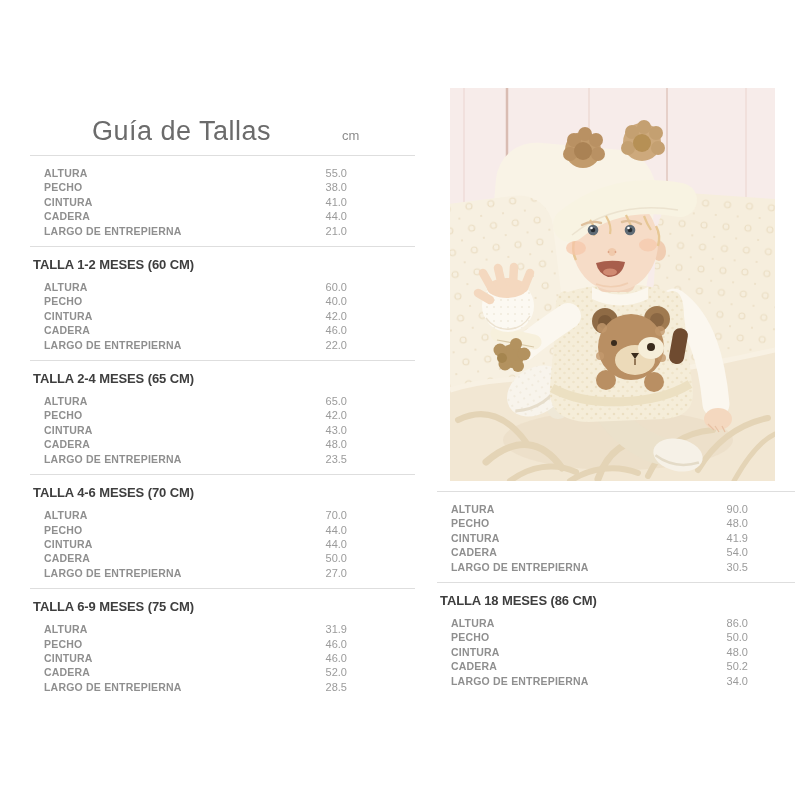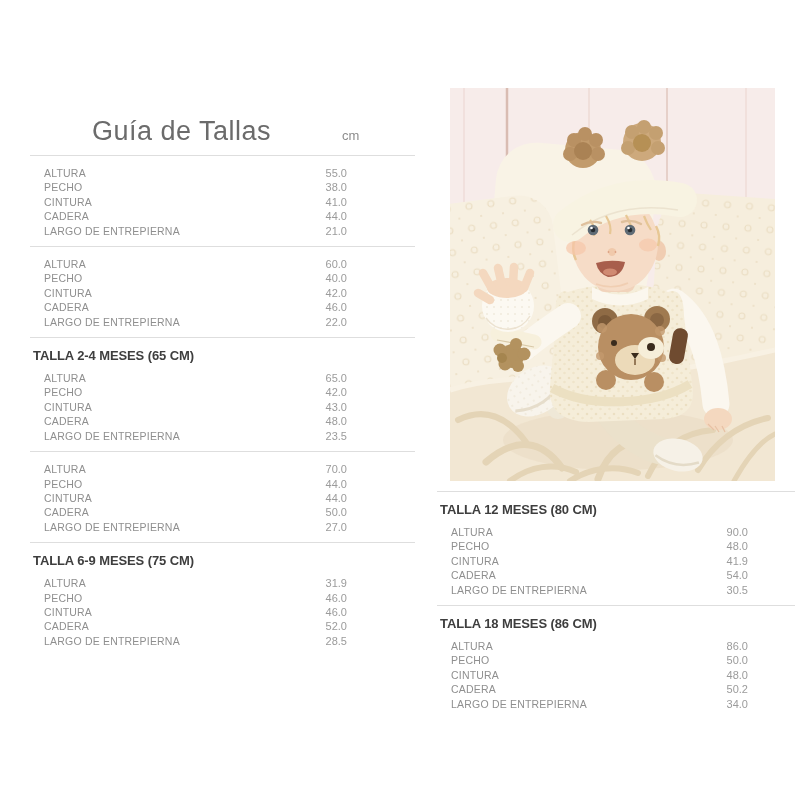--- a/index.html
+++ b/index.html
@@ -18,21 +18,21 @@
   .page-title{position:absolute;left:62px;top:1px;font-size:27px;font-weight:400;
     letter-spacing:.5px;color:var(--title-color);}
   .unit-label{position:absolute;left:312px;top:13px;font-size:13px;color:var(--unit-color);}
 
   .size-section{border-top:1px solid var(--line-color);padding:10px 0 8px;}
   .sec-title{font-size:13px;line-height:16px;font-weight:700;letter-spacing:-.1px;
     color:var(--header-color);margin:0 0 7px;padding-left:3px;}
   .mrow{display:flex;align-items:baseline;line-height:14.4px;padding-left:14px;}
   .col-left .mrow{padding-right:68px;}
   .col-right .mrow{padding-right:47px;}
-  .lbl{font-size:10.5px;font-weight:400;letter-spacing:.2px;color:var(--label-color);}
+  .lbl{font-size:10.5px;font-weight:700;letter-spacing:.2px;color:var(--label-color);}
   .val{margin-left:auto;font-size:11px;color:var(--value-color);}
 
   .photo{width:325px;height:393px;margin-left:13px;overflow:hidden;}
   .photo svg{display:block;}
   .sections-wrap{margin-top:10px;}
 </style>
 </head>
 <body>
 
 <div class="page">
@@ -60,20 +60,21 @@
         <span class="lbl">CADERA</span>
         <span class="val">44.0</span>
       </div>
       <div class="mrow">
         <span class="lbl">LARGO DE ENTREPIERNA</span>
         <span class="val">21.0</span>
       </div>
     </section>
 
     <section class="size-section">
+      <h3 class="sec-title">TALLA 1-2 MESES (60 CM)</h3>
       <div class="mrow">
         <span class="lbl">ALTURA</span>
         <span class="val">60.0</span>
       </div>
       <div class="mrow">
         <span class="lbl">PECHO</span>
         <span class="val">40.0</span>
       </div>
       <div class="mrow">
         <span class="lbl">CINTURA</span>
@@ -107,20 +108,21 @@
         <span class="lbl">CADERA</span>
         <span class="val">48.0</span>
       </div>
       <div class="mrow">
         <span class="lbl">LARGO DE ENTREPIERNA</span>
         <span class="val">23.5</span>
       </div>
     </section>
 
     <section class="size-section">
+      <h3 class="sec-title">TALLA 4-6 MESES (70 CM)</h3>
       <div class="mrow">
         <span class="lbl">ALTURA</span>
         <span class="val">70.0</span>
       </div>
       <div class="mrow">
         <span class="lbl">PECHO</span>
         <span class="val">44.0</span>
       </div>
       <div class="mrow">
         <span class="lbl">CINTURA</span>
@@ -336,21 +338,20 @@
           <path d="M74,200 L80,185"></path>
             <path d="M40,212 L28,205"></path>
         </g>
 
         <path d="M120,393 C140,380 165,376 188,385" stroke="#e4d4b6" stroke-width="6" fill="none" stroke-linecap="round"></path>
       </svg>
     </div>
 
     <div class="sections-wrap">
       <section class="size-section">
-        <h3 class="sec-title">TALLA 12 MESES (80 CM)</h3>
         <div class="mrow">
           <span class="lbl">ALTURA</span>
           <span class="val">90.0</span>
         </div>
         <div class="mrow">
           <span class="lbl">PECHO</span>
           <span class="val">48.0</span>
         </div>
         <div class="mrow">
           <span class="lbl">CINTURA</span>

